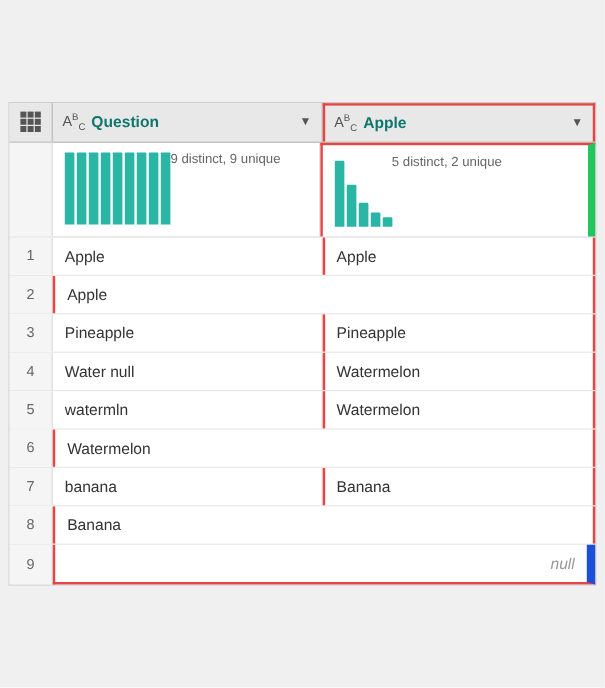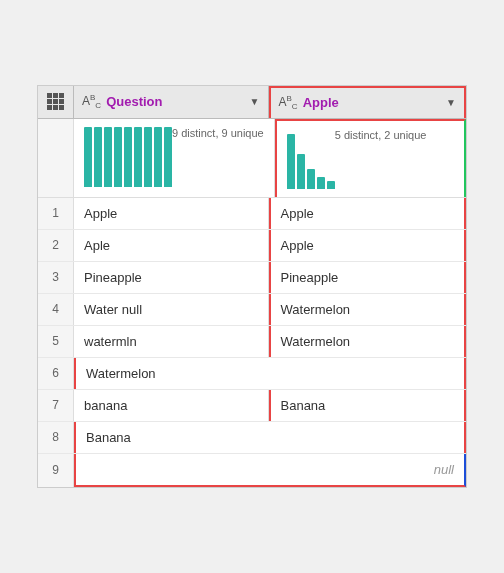--- a/index.html
+++ b/index.html
@@ -9,21 +9,21 @@
       background: #f0f0f0;
       display: flex;
       justify-content: center;
       align-items: center;
       width: 504px;
       min-height: 573px;
     }
     .table-wrapper {
       background: white;
       border: 1px solid #ccc;
-      width: 430px;
+      width: 490px;
     }
     .header-row {
       display: flex;
       background: #e8e8e8;
       border-bottom: 1px solid #bbb;
     }
     .row-num-header {
       width: 36px;
       min-width: 36px;
       border-right: 1px solid #bbb;
@@ -54,21 +54,21 @@
     }
     .col-header:last-child { border-right: none; }
     .col-header-icon {
       color: #555;
       font-size: 12px;
       margin-right: 5px;
     }
     .col-header-label {
       flex: 1;
       font-weight: 600;
-      color: #a21caf;
+      color: #0f766e;
     }
     .col-header-arrow {
       color: #555;
       font-size: 10px;
     }
     .histogram-row {
       display: flex;
       border-bottom: 1px solid #ddd;
     }
     .row-num-cell {
@@ -81,21 +81,21 @@
       flex: 1;
       padding: 8px 10px 4px 10px;
       border-right: 1px solid #ddd;
       display: flex;
       flex-direction: row;
       align-items: flex-start;
     }
     .histogram-cell:last-child { border-right: none; }
     .histogram-cell.highlighted {
       border-left: 2px solid #e84444;
-      border-right: 2px solid #22c55e;
+      border-right: 6px solid #22c55e;
       border-top: 2px solid #e84444;
     }
     .bars {
       display: flex;
       align-items: flex-end;
       height: 60px;
       gap: 2px;
       margin-bottom: 4px;
     }
     .bar {
@@ -133,21 +133,21 @@
       border-right: 1px solid #ddd;
       color: #333;
     }
     .data-cell:last-child { border-right: none; }
     .data-cell.highlighted {
       border-left: 2px solid #e84444;
       border-right: 2px solid #e84444;
     }
     .data-cell.highlighted-bottom {
       border-left: 2px solid #e84444;
-      border-right: 2px solid #1d4ed8;
+      border-right: 7px solid #1d4ed8;
       border-bottom: 2px solid #e84444;
     }
     .null-value {
       color: #999;
       font-style: italic;
       text-align: right;
       display: block;
     }
   </style>
 </head>
@@ -210,21 +210,20 @@
   </div>
 
   <div class="data-rows" id="data-rows">
   <div class="data-row">
         <div class="row-num">1</div>
         <div class="data-cell">Apple</div>
         <div class="data-cell highlighted">Apple</div>
       </div>
       <div class="data-row">
         <div class="row-num">2</div>
-        <div class="data-cell">Aple</div>
         <div class="data-cell highlighted">Apple</div>
       </div>
       <div class="data-row">
         <div class="row-num">3</div>
         <div class="data-cell">Pineapple</div>
         <div class="data-cell highlighted">Pineapple</div>
       </div>
       <div class="data-row">
         <div class="row-num">4</div>
         <div class="data-cell">Water null</div>

